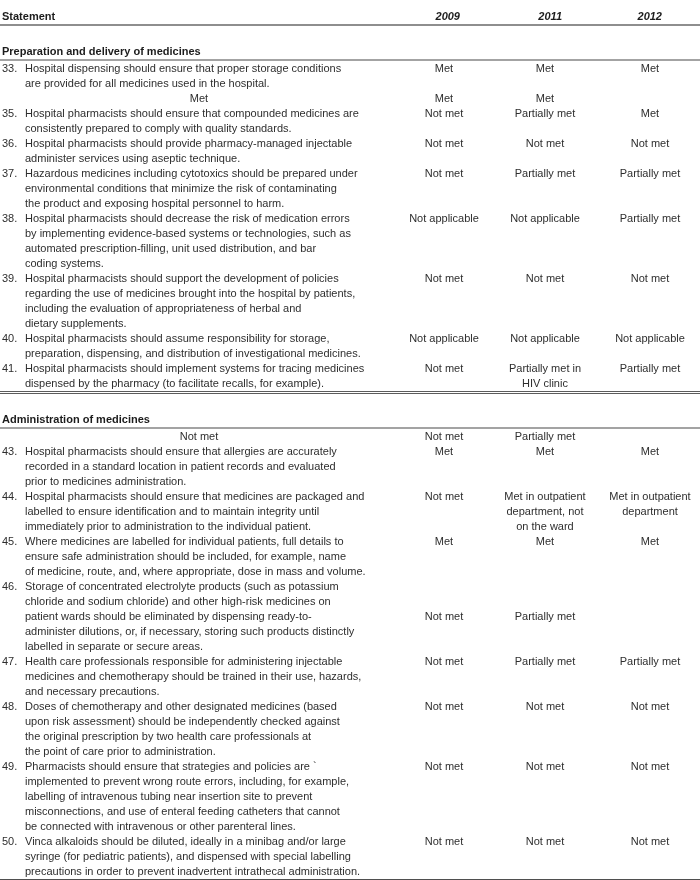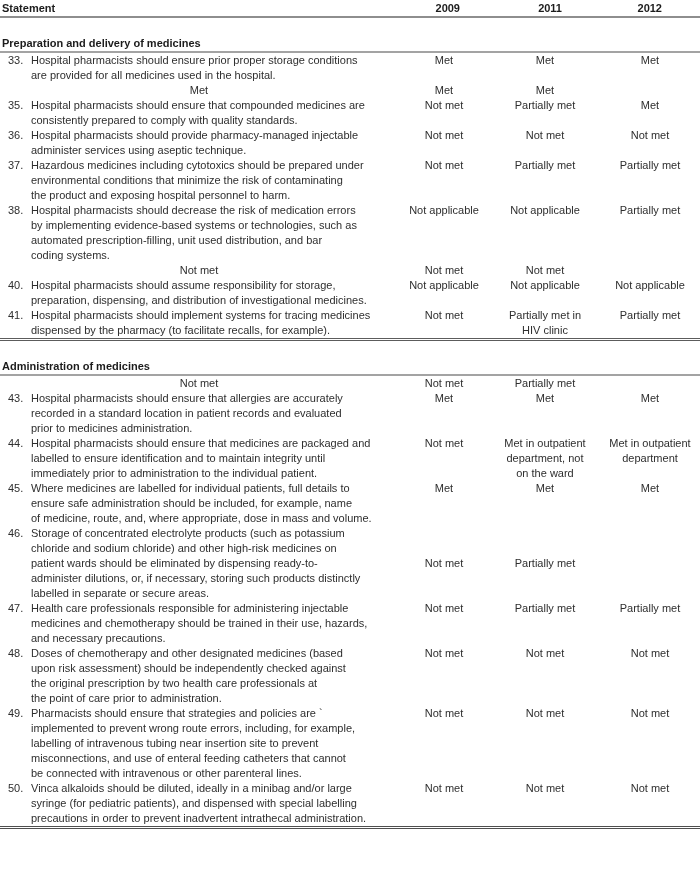--- a/index.html
+++ b/index.html
@@ -18,36 +18,36 @@
     border-bottom: 3px double #4f4f4f;
   }
   .row {
     display: grid;
     grid-template-columns: 390px 100px 102px 1fr;
   }
   .header-row {
     font-weight: bold;
     color: #1c1c1c;
     border-bottom: 2px solid #8e8e8e;
-    padding-top: 1px;
+    padding-top: 9px;
   }
   .header-row .statement-h { padding-left: 2px; }
-  .col-year { text-align: right; white-space: pre; }
+  .col-year { text-align: right; white-space: pre; font-style: italic; }
   .col-2009h { padding-right: 30px; }
   .col-2011h { padding-right: 30px; }
   .col-2012h { padding-right: 38px; }
   .section + .section { border-top: 3px double #5c5c5c; }
   .section-title {
     font-weight: bold;
     color: #1c1c1c;
     padding: 18px 0 0 2px;
     border-bottom: 2px solid #a3a3a3;
     line-height: 15px;
   }
-  .statement-cell { display: flex; padding-left: 8px; }
+  .statement-cell { display: flex; padding-left: 2px; }
   .num { width: 23px; flex: none; }
   .stext { white-space: pre; }
   .status { padding-left: 8px; white-space: pre; text-align: center; }
 </style>
 </head>
 <body>
 
 <div class="table">
   <div class="row header-row">
     <div class="statement-h">Statement</div>
@@ -55,21 +55,21 @@
     <div class="col-year col-2011h">2011</div>
     <div class="col-year col-2012h">2012</div>
   </div>
   <div id="sections">
   <section class="section">
     <div class="section-title">Preparation and delivery of medicines</div>
     <div class="rows">
   <div class="row body-row">
     <div class="statement-cell">
       <span class="num">33.</span>
-      <span class="stext">Hospital pharmacists should ensure prior proper storage conditions
+      <span class="stext">Hospital dispensing should ensure that proper storage conditions
 are provided for all medicines used in the hospital.</span>
     </div>
     <div class="status status-2009">Met</div>
     <div class="status status-2011">Met</div>
     <div class="status status-2012">Met</div>
   </div>
 
   <div class="row body-row">
     <div class="status status-2009">Met</div>
     <div class="status status-2011">Met</div>
@@ -117,20 +117,27 @@
 by implementing evidence-based systems or technologies, such as
 automated prescription-filling, unit used distribution, and bar
 coding systems.</span>
     </div>
     <div class="status status-2009">Not applicable</div>
     <div class="status status-2011">Not applicable</div>
     <div class="status status-2012">Partially met</div>
   </div>
 
   <div class="row body-row">
+    <div class="statement-cell">
+      <span class="num">39.</span>
+      <span class="stext">Hospital pharmacists should support the development of policies
+regarding the use of medicines brought into the hospital by patients,
+including the evaluation of appropriateness of herbal and
+dietary supplements.</span>
+    </div>
     <div class="status status-2009">Not met</div>
     <div class="status status-2011">Not met</div>
     <div class="status status-2012">Not met</div>
   </div>
 
   <div class="row body-row">
     <div class="statement-cell">
       <span class="num">40.</span>
       <span class="stext">Hospital pharmacists should assume responsibility for storage,
 preparation, dispensing, and distribution of investigational medicines.</span>

